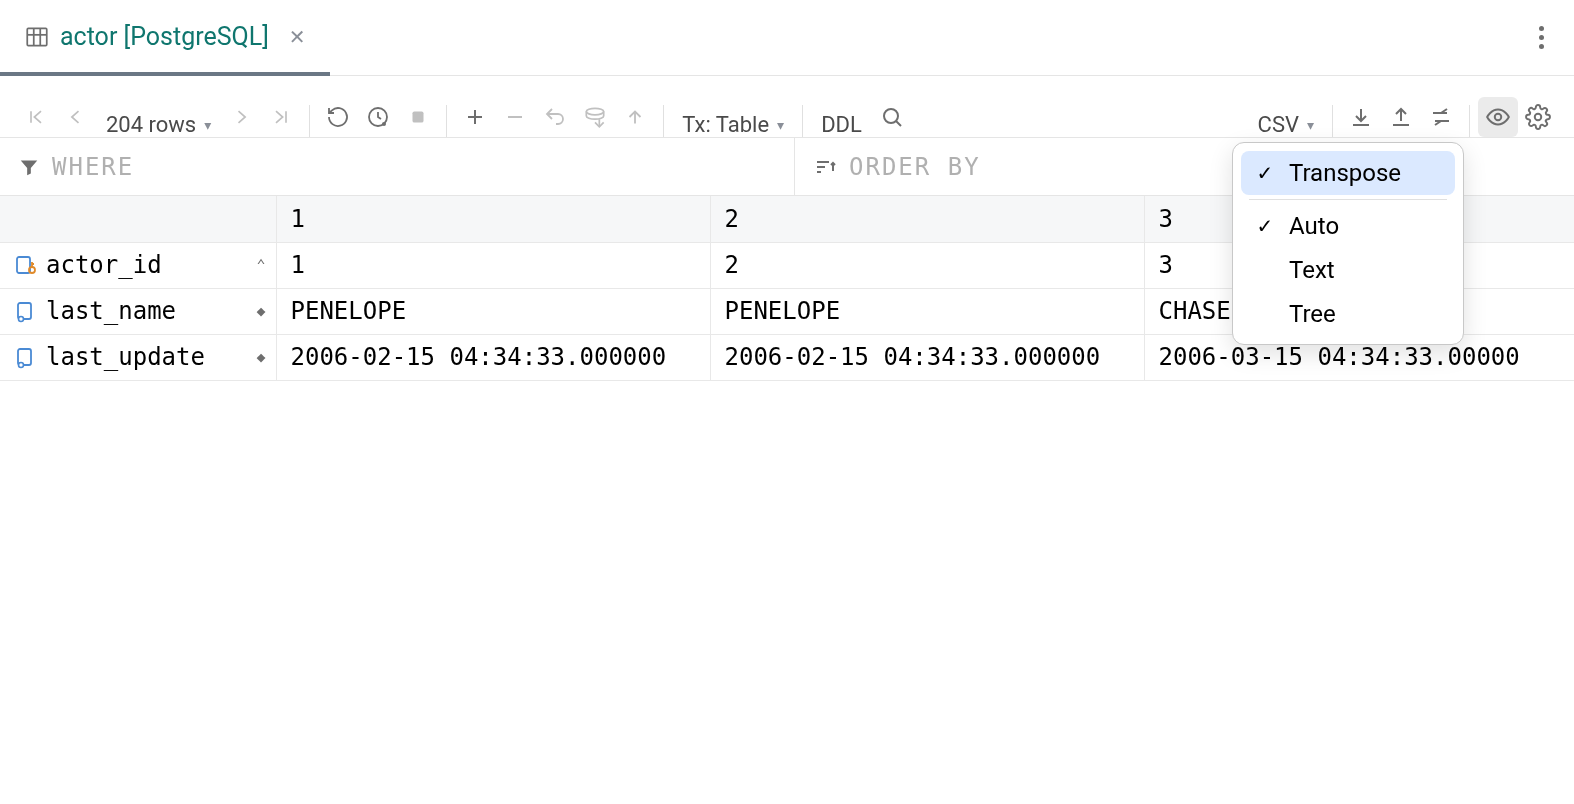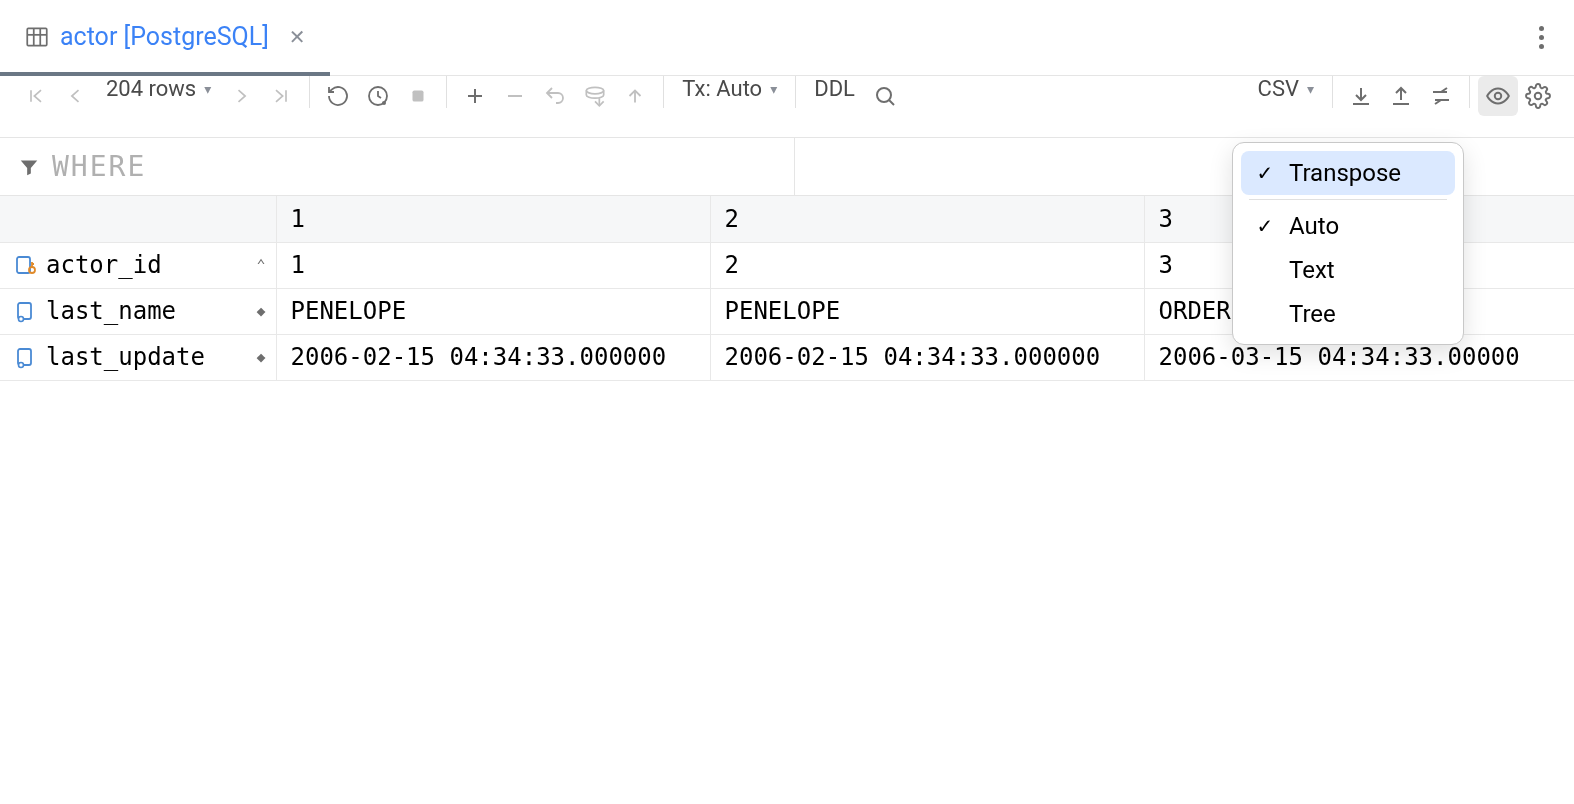--- a/index.html
+++ b/index.html
@@ -23,36 +23,36 @@
 .tab {
   display: flex;
   align-items: center;
   gap: 10px;
   padding: 0 24px;
   height: 100%;
   border-bottom: 4px solid #6b7785;
   position: relative;
   top: 1px;
 }
-.tab-title { font-size: 25px; color: #3b82f6; text-align: right; }
+.tab-title { font-size: 25px; color: #0f766e; text-align: right; }
 .tab-close { color: #8a8f98; font-size: 20px; margin-left: 10px; cursor: pointer; }
 .kebab {
   margin-left: auto;
   margin-right: 30px;
   display: flex;
   flex-direction: column;
   gap: 4px;
   cursor: pointer;
 }
 .kebab span { width: 5px; height: 5px; background: #6e6e6e; border-radius: 50%; }
 
 
 .toolbar {
   display: flex;
-  align-items: flex-start;
+  align-items: flex-end;
   height: 62px;
   padding: 0 16px;
   border-bottom: 1px solid #e5e5e5;
   gap: 0;
 }
 .tb-btn {
   display: flex;
   align-items: center;
   justify-content: center;
   width: 40px;
@@ -82,21 +82,21 @@
 .filter-where, .filter-order {
   display: flex;
   align-items: center;
   gap: 12px;
   padding: 0 18px;
 }
 .filter-where { flex: 0 0 795px; border-right: 1px solid #e5e5e5; }
 .filter-order { flex: 1; }
 .filter-label {
   font-family: "SF Mono", Menlo, Consolas, monospace;
-  font-size: 28px;
+  font-size: 24px;
   color: #b0b0b0;
   letter-spacing: 2px;
 }
 .filter-icon { color: #6e6e6e; }
 
 
 .table {
   display: table;
   border-collapse: collapse;
   width: 100%;
@@ -260,21 +260,21 @@
   <div class="tb-btn disabled">
     <svg width="22" height="22" viewBox="0 0 24 24" fill="none" stroke="currentColor" stroke-width="2">
         <line x1="12" y1="19" x2="12" y2="6"></line>
         <polyline points="6 12 12 6 18 12"></polyline>
       </svg>
   </div>
 
   <div class="tb-sep"></div>
 
   <div class="tb-text">
-    <span>Tx: Auto</span>
+    <span>Tx: Table</span>
     <span class="chev-small">▾</span>
   </div>
 
   <div class="tb-sep"></div>
 
   <div class="tb-text">
     <span>DDL</span>
   </div>
   <div class="tb-btn">
     <svg width="24" height="24" viewBox="0 0 24 24" fill="none" stroke="currentColor" stroke-width="2">
@@ -332,20 +332,32 @@
 </div>
 
 <div class="filter-bar">
   <div class="filter-where">
     <span class="filter-icon">
       <svg width="22" height="22" viewBox="0 0 24 24" fill="currentColor">
           <path d="M3 5h18l-7 8v6l-4 2v-8z"></path>
         </svg>
     </span>
     <span class="filter-label">WHERE</span>
+  </div>
+  <div class="filter-order">
+    <span class="filter-icon">
+      <svg width="24" height="24" viewBox="0 0 24 24" fill="none" stroke="currentColor" stroke-width="2">
+          <line x1="4" y1="7" x2="16" y2="7"></line>
+          <line x1="4" y1="12" x2="12" y2="12"></line>
+          <line x1="4" y1="17" x2="8" y2="17"></line>
+          <polyline points="18 10 20 8 22 10"></polyline>
+          <line x1="20" y1="8" x2="20" y2="16"></line>
+        </svg>
+    </span>
+    <span class="filter-label">ORDER BY</span>
   </div>
 </div>
 
 <div class="table">
   <div class="row header-row">
     <div class="cell col-rowname"></div>
     <div class="cell col-1">1</div>
     <div class="cell col-2">2</div>
     <div class="cell col-3">3</div>
   </div>
@@ -379,21 +391,21 @@
               <rect x="4" y="4" width="13" height="16" rx="2" stroke="#4a8ad4" stroke-width="1.8"></rect>
               <circle cx="7" cy="20" r="2.5" fill="#fff" stroke="#4a8ad4" stroke-width="1.6"></circle>
             </svg>
         </span>
         <span>last_name</span>
         <span class="row-sort">◆</span>
       </div>
     </div>
     <div class="cell col-1">PENELOPE</div>
     <div class="cell col-2">PENELOPE</div>
-    <div class="cell col-3">ORDER</div>
+    <div class="cell col-3">CHASE</div>
   </div>
 
   <div class="row">
     <div class="cell col-rowname">
       <div class="row-name-cell">
         <span class="col-icon">
           <svg width="24" height="24" viewBox="0 0 24 24" fill="none">
               <rect x="4" y="4" width="13" height="16" rx="2" stroke="#4a8ad4" stroke-width="1.8"></rect>
               <circle cx="7" cy="20" r="2.5" fill="#fff" stroke="#4a8ad4" stroke-width="1.6"></circle>
             </svg>

